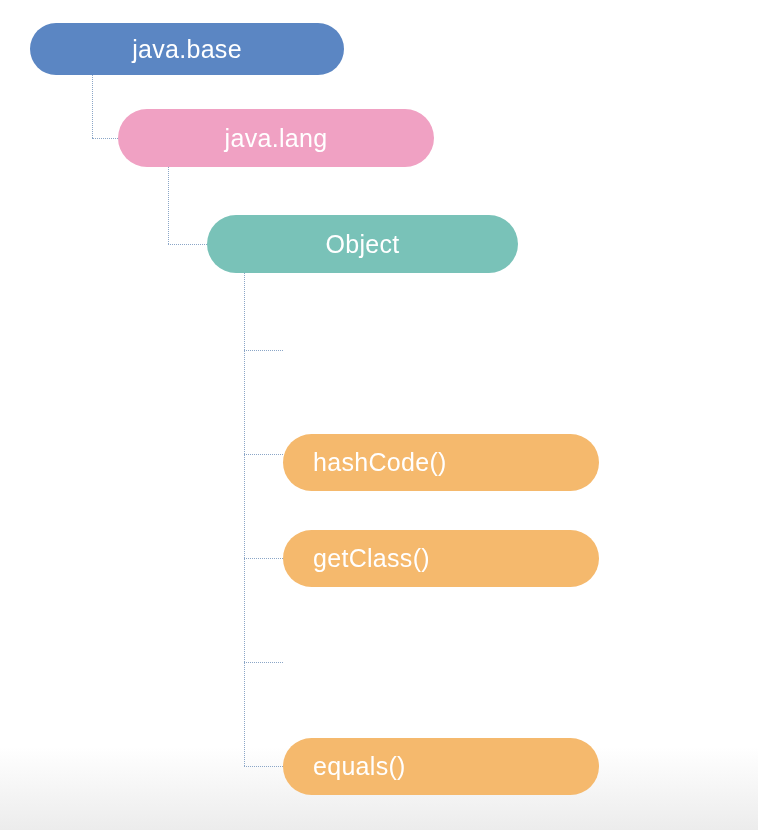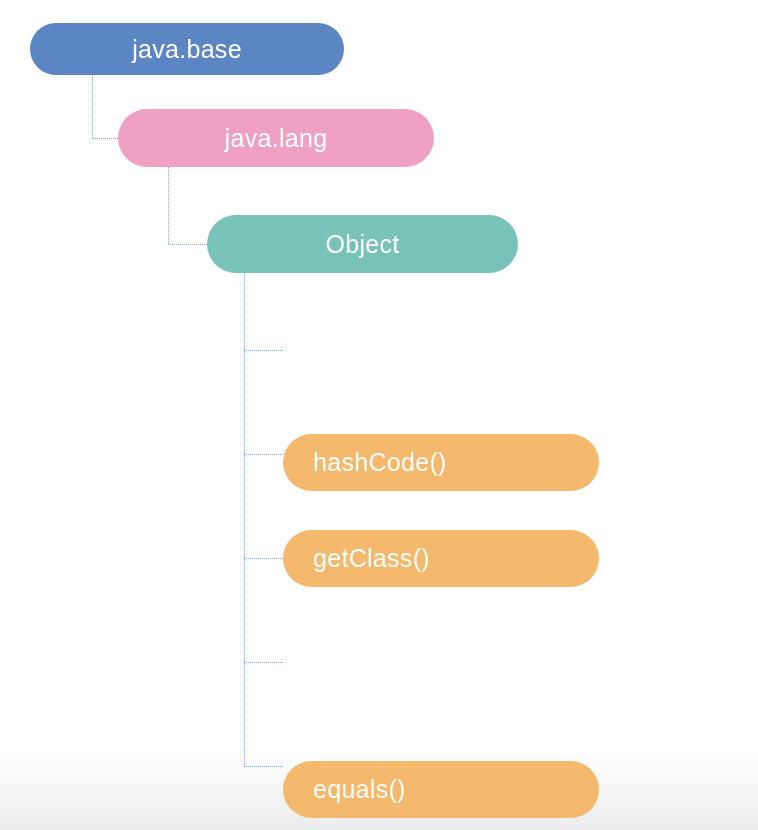--- a/index.html
+++ b/index.html
@@ -79,14 +79,14 @@
   <div class="pill parent n-java-lang" style="background: rgb(240, 161, 195);">java.lang</div>
 
   <div class="pill parent n-object" style="background: rgb(121, 194, 184);">Object</div>
 
 
   <div class="pill child n-hashcode" style="background: rgb(245, 185, 109);">hashCode()</div>
 
   <div class="pill child n-getclass" style="background: rgb(245, 185, 109);">getClass()</div>
 
 
-  <div class="pill child n-equals" style="background: rgb(245, 185, 109); margin-top: 23px;">equals()</div>
+  <div class="pill child n-equals" style="background: rgb(245, 185, 109);">equals()</div>
 </div>
 
 </body></html>

